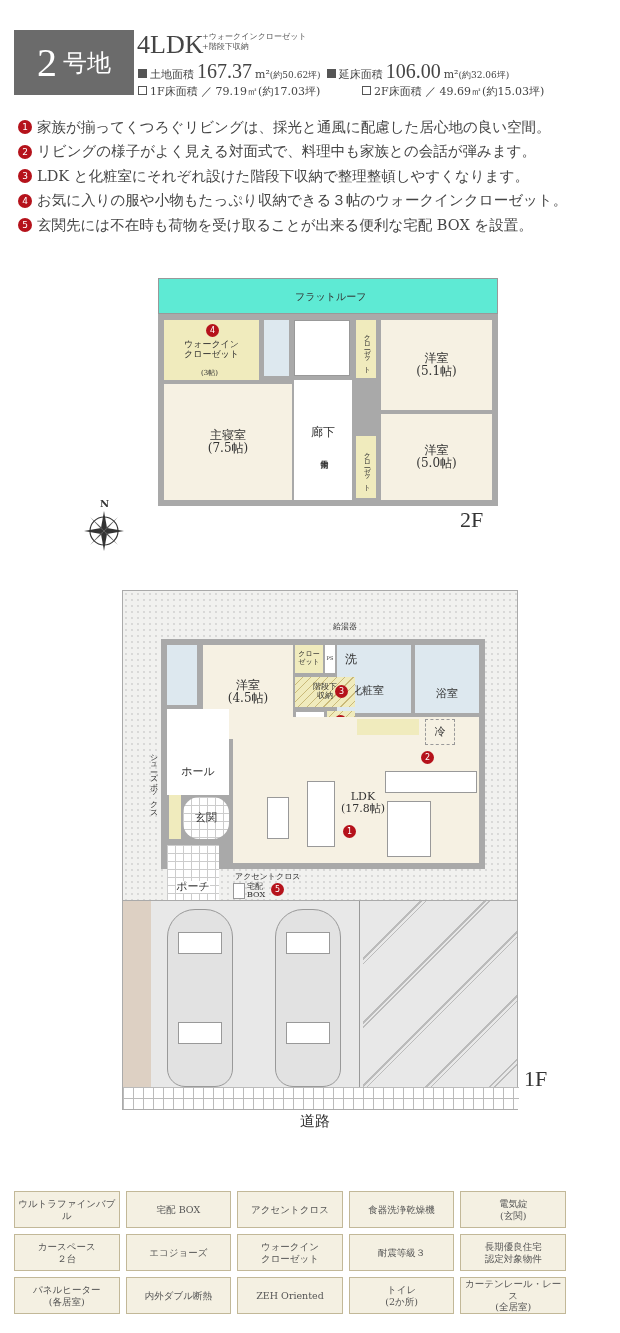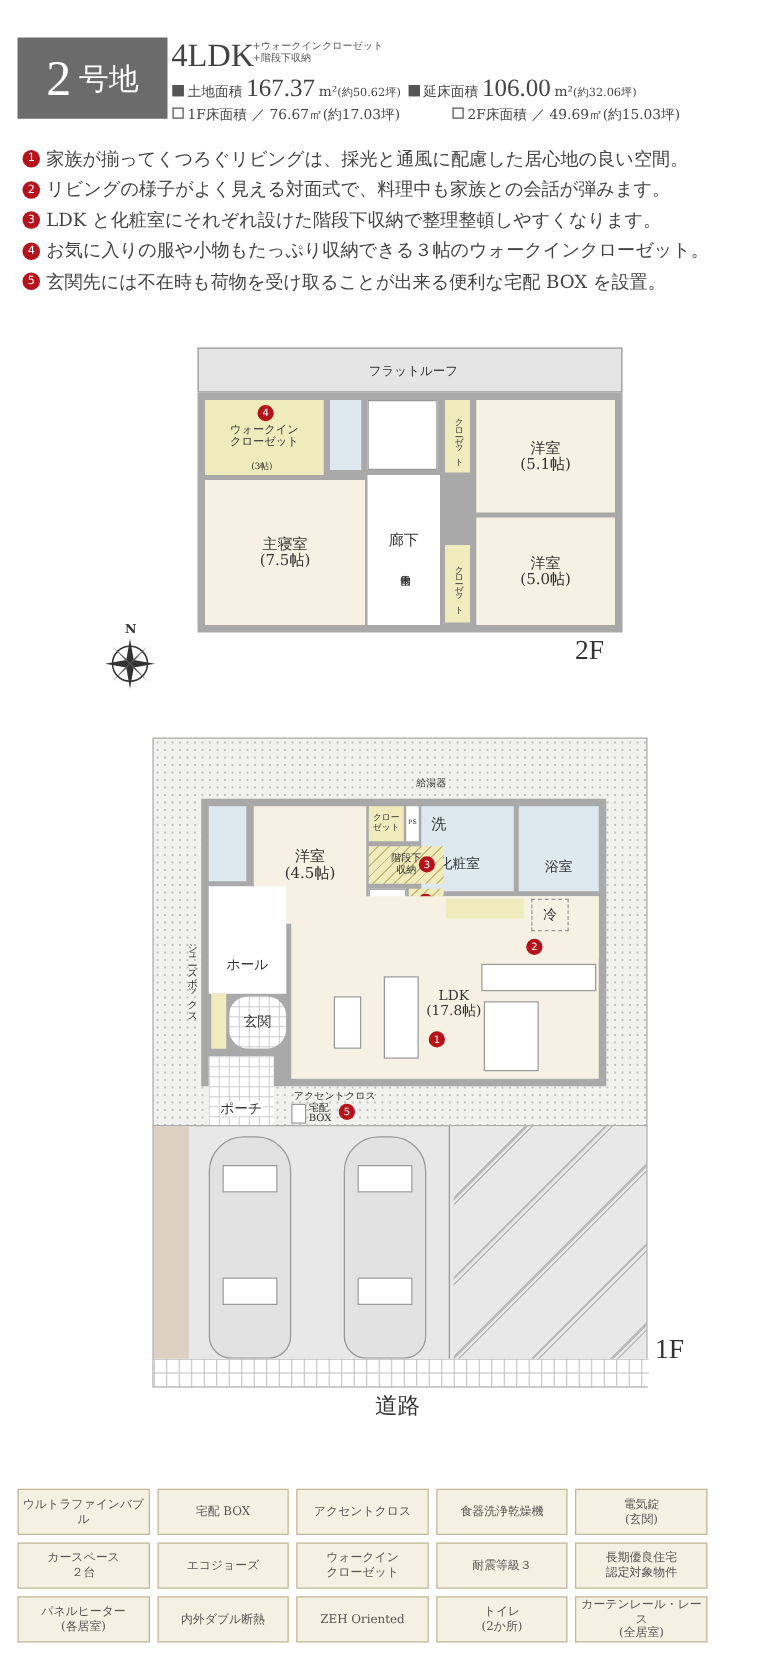--- a/index.html
+++ b/index.html
@@ -34,21 +34,21 @@
   .blue { background: #dde8ef; }
   .white { background: #fff; }
   .label { position: absolute; font-size: 10px; color: #333; white-space: nowrap; }
   .floor-tag { position: absolute; font-size: 22px; font-family: "Liberation Serif", serif; color: #333; }
   .mbullet { position: absolute; width: 13px; height: 13px; border-radius: 50%; background: #b5121b; color: #fff; font-size: 8px; display: flex; align-items: center; justify-content: center; font-family: "DejaVu Sans", sans-serif; }
 
   
   .parking { position: absolute; left: 122px; top: 900px; width: 396px; height: 210px; background: #e8e8e8; border: 1px solid #aaa; }
   .car { position: absolute; width: 66px; height: 178px; border: 1.5px solid #999; border-radius: 28px 28px 18px 18px; background: #e2e2e2; }
   .car .glass { position: absolute; left: 10px; right: 10px; background: #fff; border: 1px solid #999; }
-  .road-label { position: absolute; left: 300px; top: 1112px; font-size: 18px; }
+  .road-label { position: absolute; left: 300px; top: 1112px; font-size: 15px; }
 
   
   .feature-grid { position: absolute; left: 14px; top: 1191px; width: 552px; display: grid; grid-template-columns: repeat(5, 1fr); grid-auto-rows: 37px; column-gap: 6px; row-gap: 6px; }
   .feature { background: #f4f0e2; border: 1.5px solid #c2b898; display: flex; align-items: center; justify-content: center; text-align: center; font-size: 9.5px; color: #555; line-height: 1.25; white-space: pre-line; padding: 0 2px; }
 
   .compass { position: absolute; left: 82px; top: 498px; width: 45px; height: 60px; }
 </style>
 </head>
 <body>
 
@@ -70,21 +70,21 @@
   <span class="small">(約50.62坪)</span>
   <span class="gap"></span>
   <span class="sq filled"></span>
   <span>延床面積</span>
   <span class="big">106.00</span>
   <span>m²</span>
   <span class="small">(約32.06坪)</span>
 </div>
 <div class="area-row" style="top:84px;">
   <span class="sq"></span>
-  <span style="width:212px;display:inline-block;">1F床面積 ／ 76.67㎡(約17.03坪)</span>
+  <span style="width:212px;display:inline-block;">1F床面積 ／ 79.19㎡(約17.03坪)</span>
   <span class="sq"></span>
   <span>2F床面積 ／ 49.69㎡(約15.03坪)</span>
 </div>
 
 <div class="points">
   <div class="point">
       <span class="bullet">1</span>
       <span>家族が揃ってくつろぐリビングは、採光と通風に配慮した居心地の良い空間。</span>
     </div>
   <div class="point">
@@ -99,21 +99,21 @@
       <span class="bullet">4</span>
       <span>お気に入りの服や小物もたっぷり収納できる３帖のウォークインクローゼット。</span>
     </div>
   <div class="point">
       <span class="bullet">5</span>
       <span>玄関先には不在時も荷物を受け取ることが出来る便利な宅配 BOX を設置。</span>
     </div>
 </div>
 
 <div class="plan2f">
-  <div style="position:absolute;left:0;top:0;width:340px;height:36px;border:1px solid #999;background:#e5e5e5;">
+  <div style="position:absolute;left:0;top:0;width:340px;height:36px;border:1px solid #999;background:#5eead4;">
     <div class="label" style="left:136px;top:11px;">フラットルーフ</div>
   </div>
   <div class="wall" style="left:0;top:36px;width:340px;height:192px;"></div>
 
   <div class="room yellow" style="left:6px;top:42px;width:95px;height:60px;white-space:pre-line;font-size:9px;">
     <span>ウォークイン
 クローゼット</span>
   </div>
   <div class="label" style="left:43px;top:90px;font-size:7px;">(3帖)</div>
   <div class="mbullet" style="left:48px;top:46px;">4</div>

